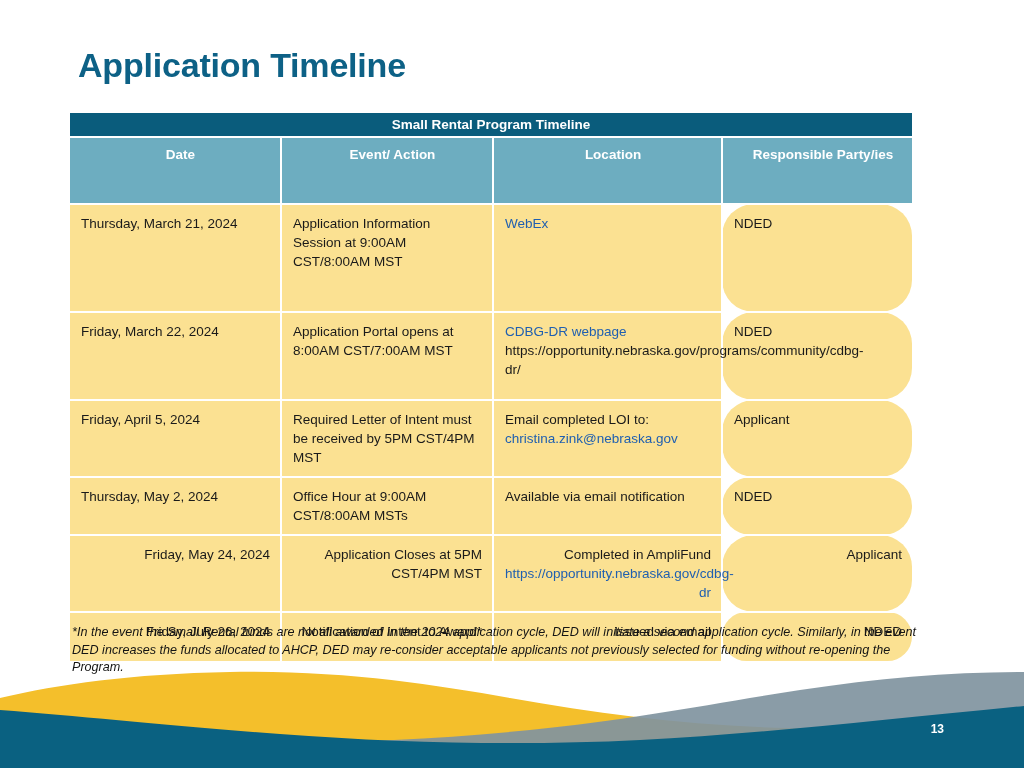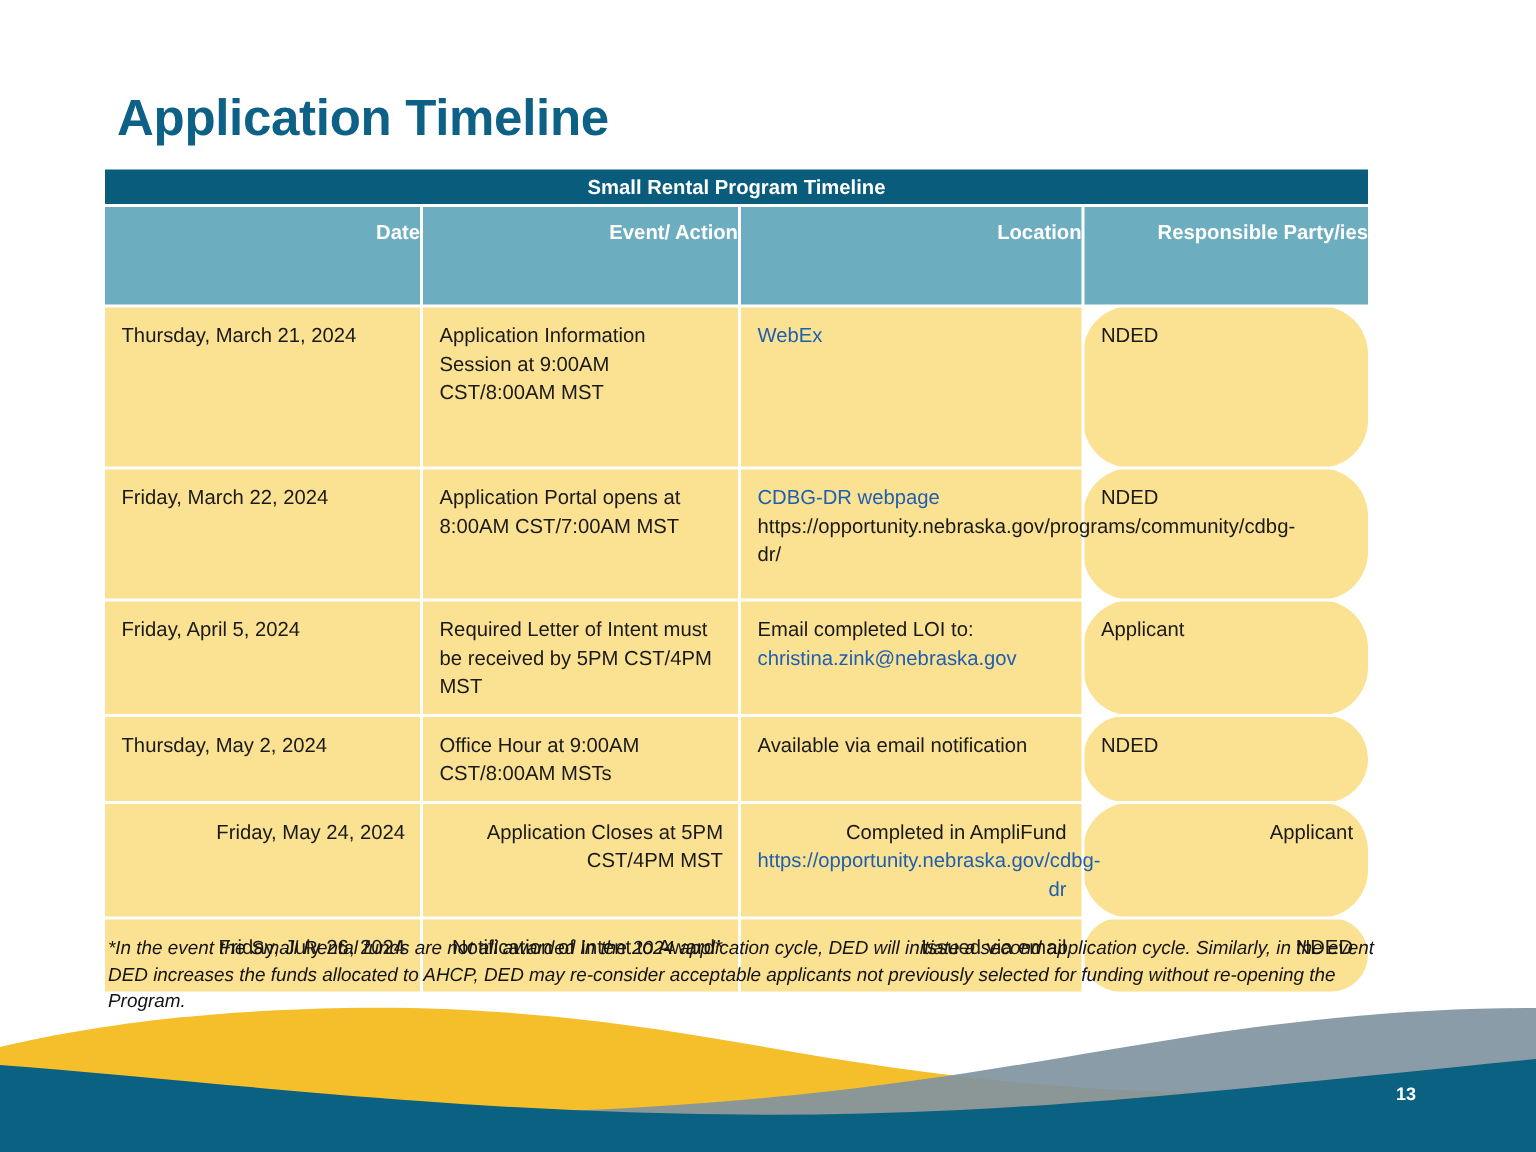--- a/index.html
+++ b/index.html
@@ -13,21 +13,21 @@
     background: #ffffff;
     font-family: "Liberation Sans", sans-serif;
     overflow: hidden;
     position: relative;
   }
 
   
   #slide-title {
     position: absolute;
     left: 78px;
-    top: 60px;
+    top: 46px;
     font-size: 34px;
     font-weight: bold;
     color: #0d6186;
     letter-spacing: -0.2px;
     white-space: nowrap;
   }
 
   
   #timeline-table {
     position: absolute;
@@ -52,21 +52,21 @@
     line-height: 23px;
     padding: 0 !important;
     border-bottom: 2px solid #ffffff;
   }
 
   .col-head {
     background: #6dadc0;
     color: #ffffff;
     font-size: 13.5px;
     font-weight: bold;
-    text-align: right;
+    text-align: center;
     height: 56px;
     padding: 9px 0 0 11px !important;
     border-right: 2px solid #ffffff;
     border-bottom: 2px solid #ffffff;
   }
   .col-head.last { border-right: none; }
 
   .cell {
     background: #fbe192;
     color: #1a1a1a;

